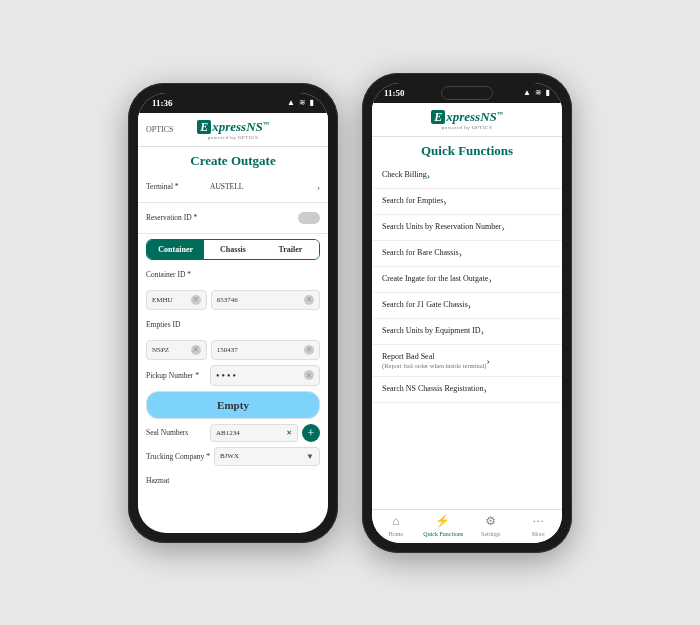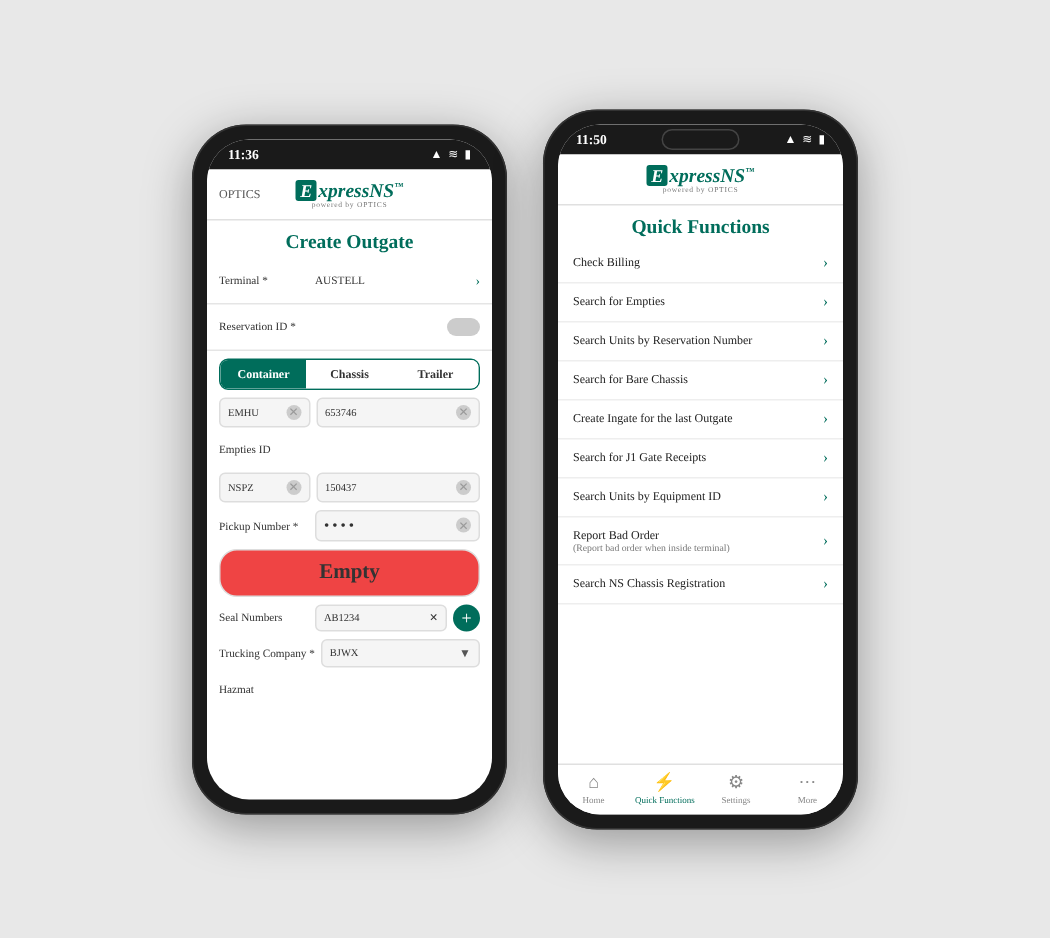--- a/index.html
+++ b/index.html
@@ -256,24 +256,24 @@
       background: #006d5b;
       color: #fff;
       text-align: center;
       font-size: 9px;
       font-weight: 700;
       padding: 7px;
       border-radius: 6px;
     }
     .btn-empty {
       flex: 1;
-      background: #ef4444;
+      background: #7dd3fc;
       color: #333;
       text-align: center;
-      font-size: 14px;
+      font-size: 11px;
       font-weight: 600;
       padding: 7px;
       border-radius: 12px;
       border: 1px solid #ddd;
     }
 
     
     .seal-row {
       display: flex;
       align-items: center;
@@ -331,21 +331,21 @@
     
     .quick-list {
       flex: 1;
       overflow: hidden;
       display: flex;
       flex-direction: column;
     }
     .quick-item {
       display: flex;
       align-items: center;
-      justify-content: space-between;
+      justify-content: flex-start;
       padding: 7px 10px;
       border-bottom: 1px solid #eee;
     }
     .quick-item-text {
       font-size: 8px;
       color: #222;
       line-height: 1.3;
     }
     .quick-item-subtext {
       font-size: 6.5px;
@@ -431,20 +431,23 @@
           <div class="toggle"></div>
         </div>
         <div class="divider"></div>
 
         <div class="segment-control">
           <div class="segment-btn active">Container</div>
           <div class="segment-btn inactive">Chassis</div>
           <div class="segment-btn inactive">Trailer</div>
         </div>
 
+        <div class="form-row">
+          <span class="form-label">Container ID *</span>
+        </div>
         <div class="input-group">
           <div class="input-box input-narrow">
             <span class="input-text">EMHU</span>
             <span class="clear-icon">✕</span>
           </div>
           <div class="input-box input-wide">
             <span class="input-text">653746</span>
             <span class="clear-icon">✕</span>
           </div>
         </div>
@@ -539,30 +542,30 @@
         </div>
         <div class="quick-item">
           <span class="quick-item-text">Search for Bare Chassis</span>
           <span class="quick-chevron">›</span>
         </div>
         <div class="quick-item">
           <span class="quick-item-text">Create Ingate for the last Outgate</span>
           <span class="quick-chevron">›</span>
         </div>
         <div class="quick-item">
-          <span class="quick-item-text">Search for J1 Gate Receipts</span>
+          <span class="quick-item-text">Search for J1 Gate Chassis</span>
           <span class="quick-chevron">›</span>
         </div>
         <div class="quick-item">
           <span class="quick-item-text">Search Units by Equipment ID</span>
           <span class="quick-chevron">›</span>
         </div>
         <div class="quick-item">
           <div>
-            <div class="quick-item-text">Report Bad Order</div>
+            <div class="quick-item-text">Report Bad Seal</div>
             <div class="quick-item-subtext">(Report bad order when inside terminal)</div>
           </div>
           <span class="quick-chevron">›</span>
         </div>
         <div class="quick-item">
           <span class="quick-item-text">Search NS Chassis Registration</span>
           <span class="quick-chevron">›</span>
         </div>
       </div>
 

